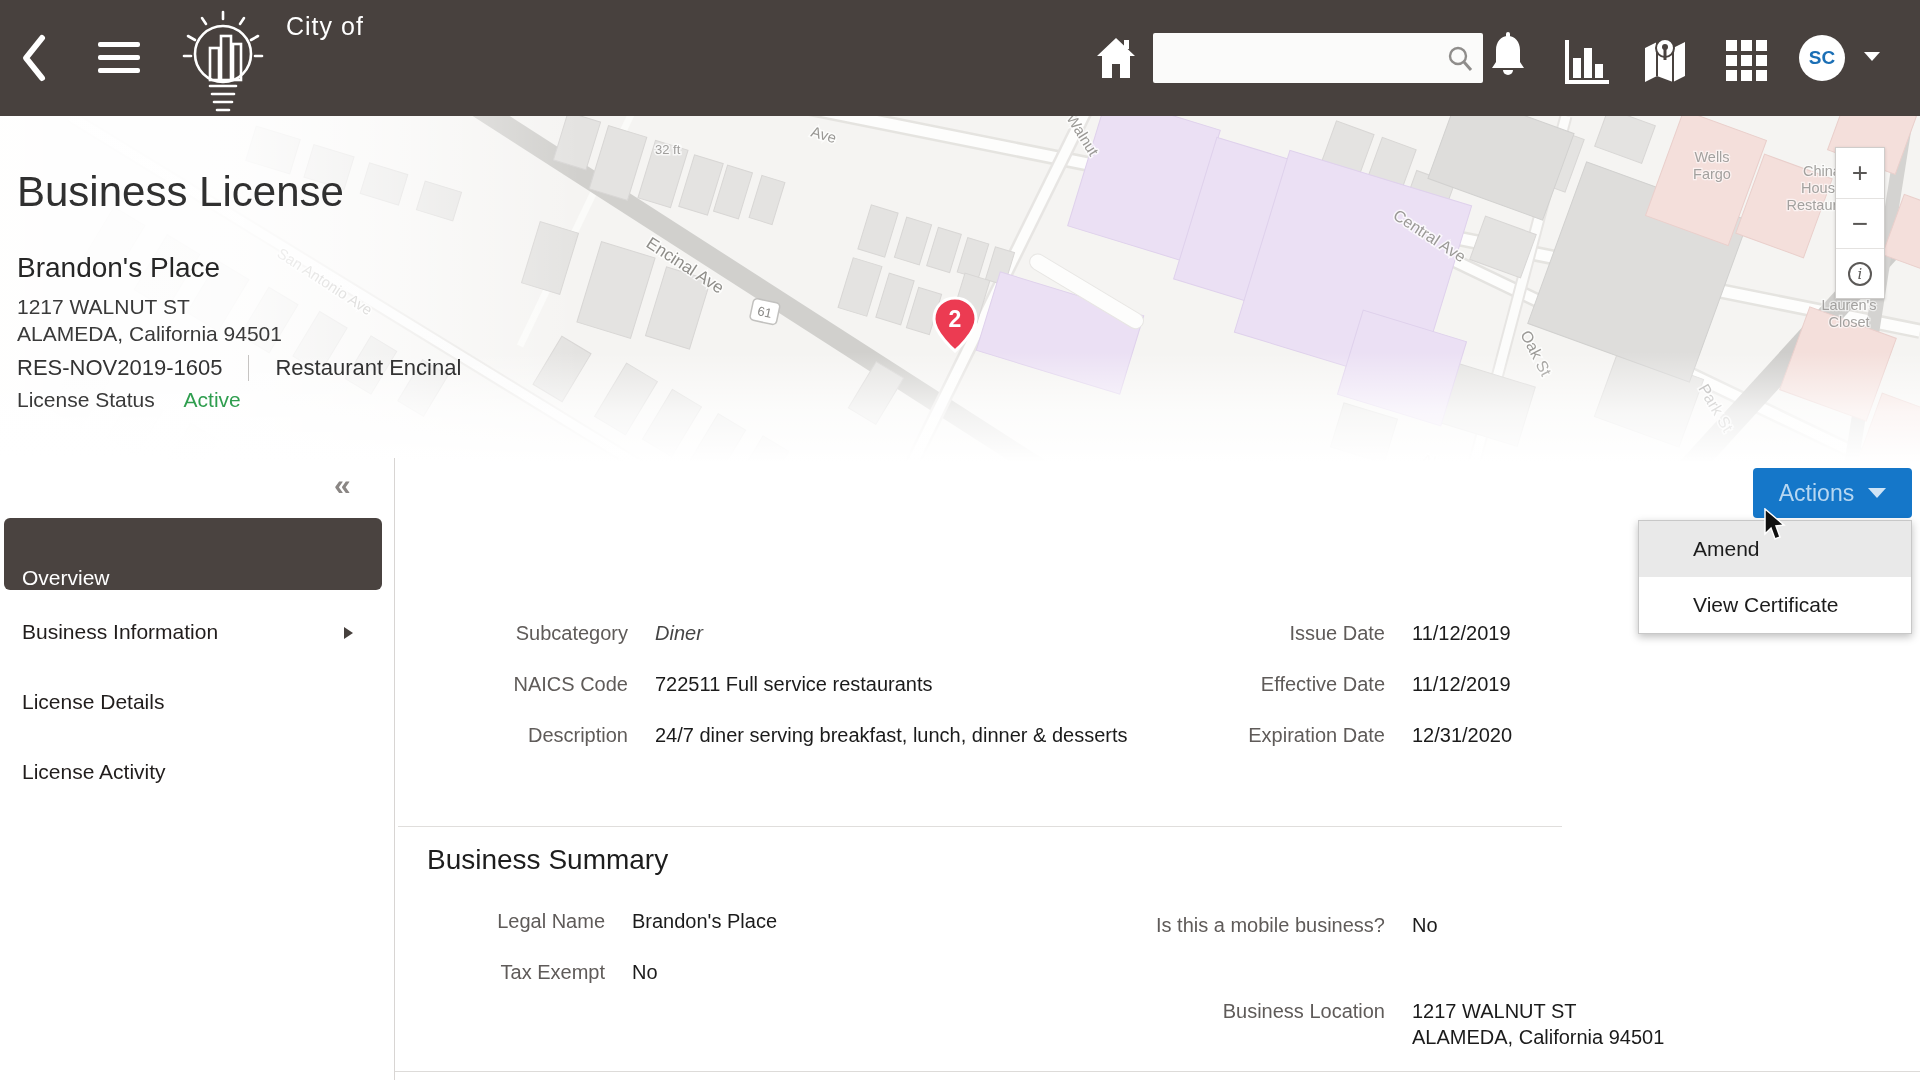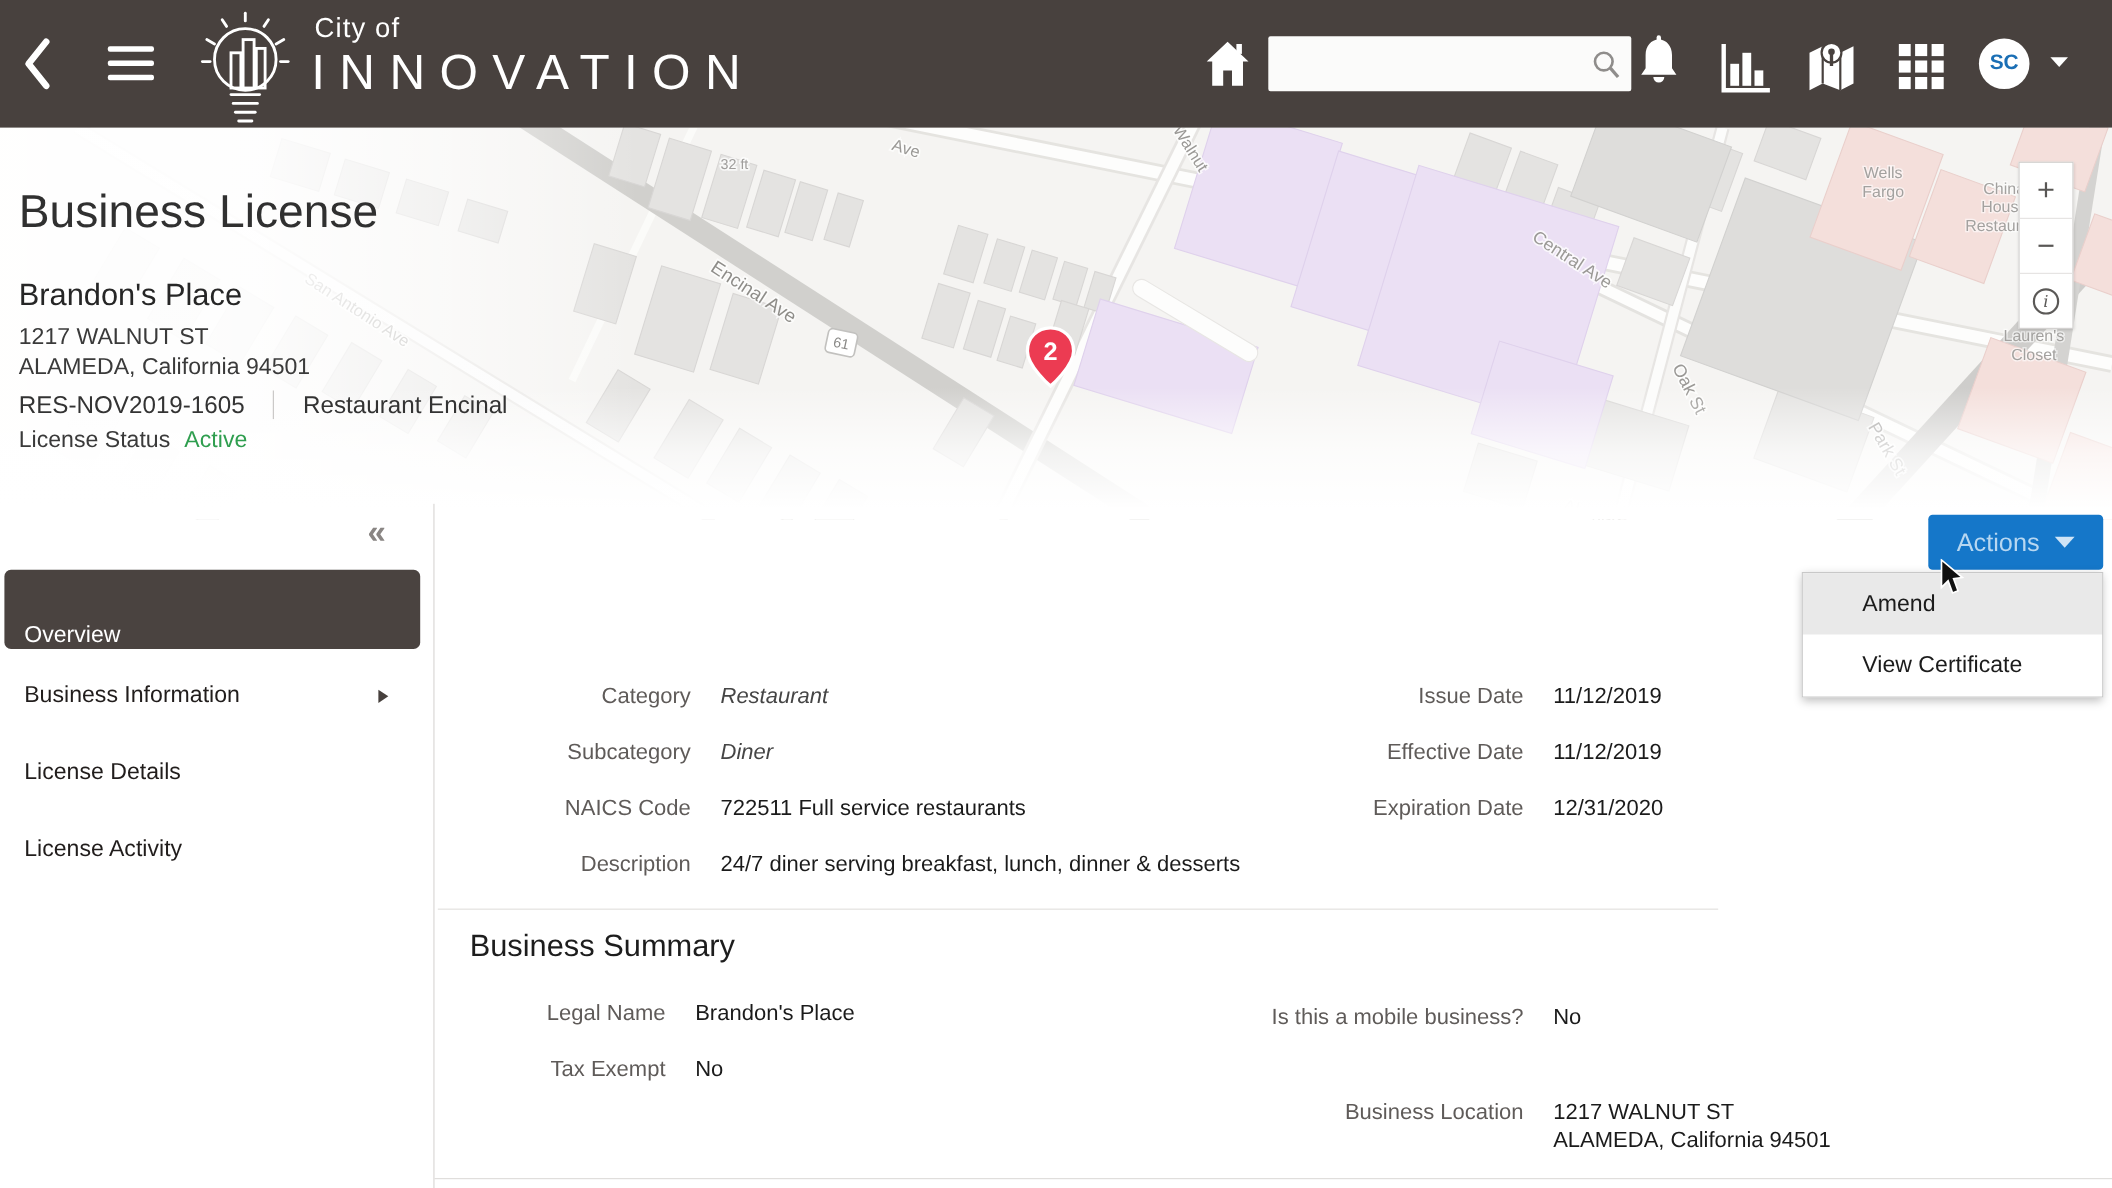--- a/index.html
+++ b/index.html
@@ -49,21 +49,21 @@
 
   
   .lic { position:absolute; z-index:7; }
   .lic-title { left:17px; top:52px; font-size:42px; font-weight:500; color:#303030; }
   .lic-name  { left:17px; top:136px; font-size:28px; font-weight:500; color:#262626; }
   .lic-a1 { left:17px; top:179px; font-size:21px; color:#3a3a3a; }
   .lic-a2 { left:17px; top:206px; font-size:21px; color:#3a3a3a; }
   .lic-rec { left:17px; top:239px; font-size:22px; color:#333; display:flex; align-items:flex-start; }
   .lic-rec .vdiv { display:inline-block; width:1px; height:26px; background:#c6c4c2; margin:0 26px; }
   .lic-status { left:17px; top:272px; font-size:21px; color:#3a3a3a; }
-  .status-active { color:#2f9e4f; font-weight:500; margin-left:7px; }
+  .status-active { color:#2f9e4f; font-weight:500; margin-left:23px; }
 
   
   .side-divider { position:absolute; left:394px; top:458px; width:1px; height:622px; background:#d8d5d3; z-index:4; }
   .collapse-btn { position:absolute; left:334px; top:468px; font-size:30px; color:#8a8684; cursor:pointer; z-index:5; font-weight:bold; }
   .nav-selected { position:absolute; left:4px; top:518px; width:378px; height:72px; background:#4a4340;
       border-radius:6px; color:#fff; font-size:21px; display:flex; align-items:flex-end; padding-left:18px;
       cursor:pointer; z-index:5; }
   .nav-item { position:absolute; left:22px; font-size:21px; color:#211d1c; cursor:pointer; z-index:5; }
   .nav-arrow { position:absolute; left:344px; top:627px; width:0; height:0; border-top:6px solid transparent;
       border-bottom:6px solid transparent; border-left:9px solid #46403d; z-index:5; cursor:pointer; }
@@ -122,21 +122,20 @@
       <rect x="34" y="44" width="9" height="32"></rect>
       <rect x="45" y="32" width="10" height="44"></rect>
       <rect x="57" y="40" width="8" height="36"></rect>
       <line x1="34" y1="82" x2="60" y2="82"></line>
       <line x1="36" y1="90" x2="58" y2="90"></line>
       <line x1="38" y1="98" x2="56" y2="98"></line>
       <line x1="41" y1="106" x2="53" y2="106"></line>
     </g>
   </svg>
   <div class="logo-line1">City of</div>
-  <div class="logo-line2">INNOVATION</div>
 
   <svg class="home-btn" width="40" height="46" viewBox="0 0 40 46">
     <path d="M20 4 L1 22 L6 22 L6 44 L34 44 L34 22 L39 22 Z M16 44 L16 30 L24 30 L24 44 Z" fill="#fff"></path>
     <rect x="28" y="6" width="5" height="9" fill="#fff"></rect>
   </svg>
 
   <div class="searchbox">
     <input type="text" value="" style="">
     <svg class="search-mag" width="26" height="27" viewBox="0 0 26 27">
       <circle cx="11" cy="11" r="8" fill="none" stroke="#8f8d8b" stroke-width="2.4"></circle>
@@ -364,24 +363,20 @@
 <div class="actions-menu">
   <div class="menu-item hl">Amend</div>
   <div class="menu-item">View Certificate</div>
 </div>
 <svg class="cursor-arrow" width="26" height="34" viewBox="0 0 26 34">
   <path d="M2 1 L2 26 L8 20 L12 31 L17 29 L13 18 L21 17 Z" fill="#111" stroke="#fff" stroke-width="1.5"></path>
 </svg>
 
 <div class="ov-left">
   <div class="frow">
-    <div class="flabel">Category</div>
-    <div class="fvalue it">Restaurant</div>
-  </div>
-  <div class="frow">
     <div class="flabel">Subcategory</div>
     <div class="fvalue it">Diner</div>
   </div>
   <div class="frow">
     <div class="flabel">NAICS Code</div>
     <div class="fvalue">722511 Full service restaurants</div>
   </div>
   <div class="frow">
     <div class="flabel">Description</div>
     <div class="fvalue">24/7 diner serving breakfast, lunch, dinner &amp; desserts</div>

